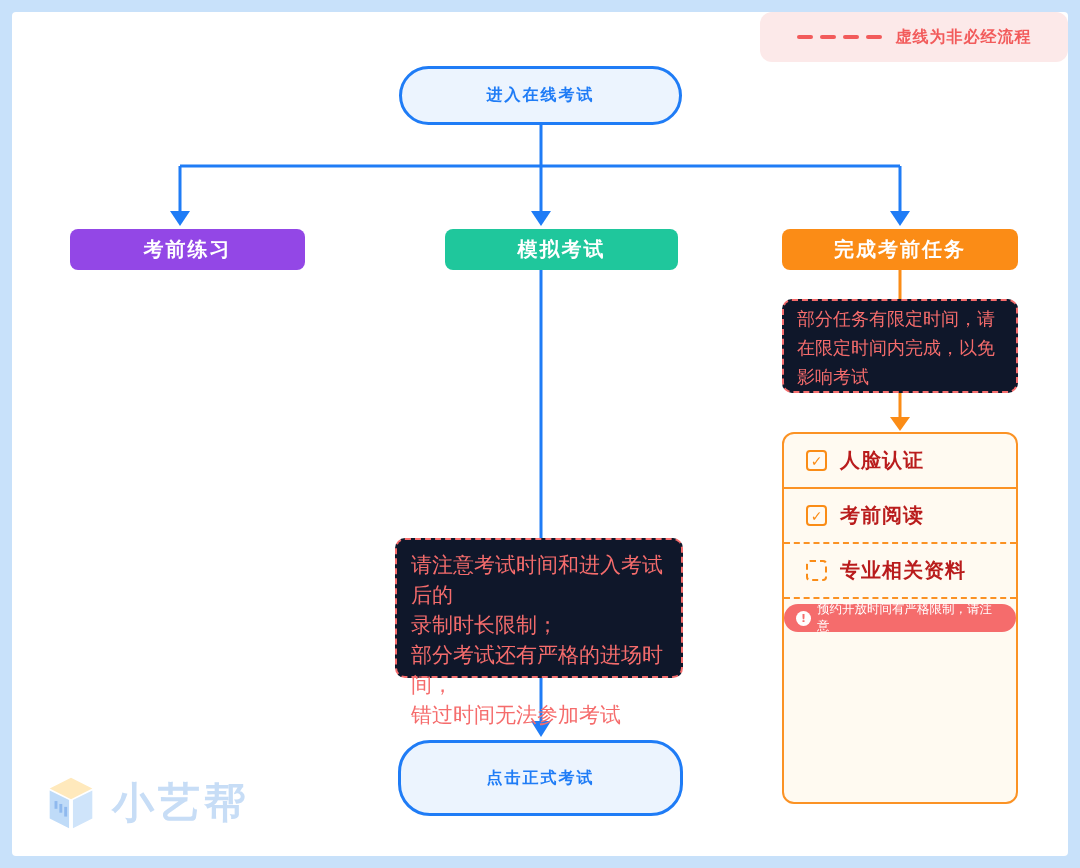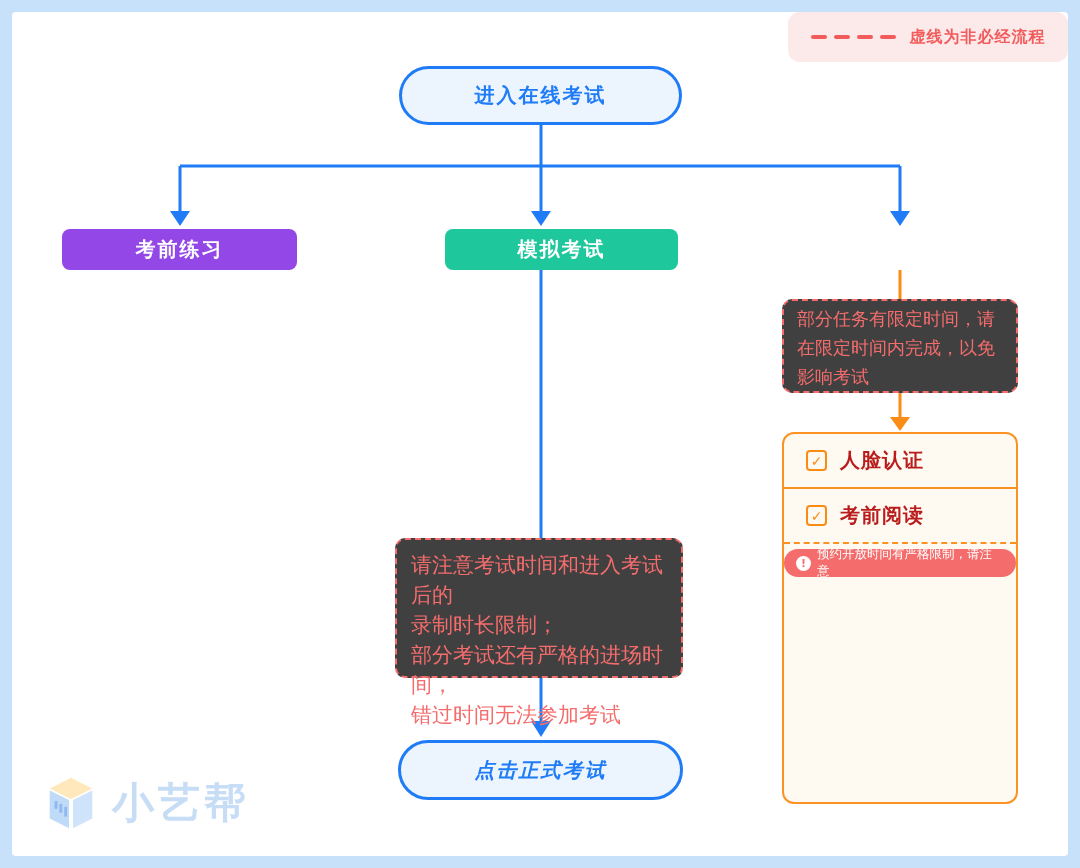--- a/index.html
+++ b/index.html
@@ -3,43 +3,43 @@
 <meta charset="utf-8">
 <style>
   * { box-sizing: border-box; margin: 0; padding: 0; }
   body { font-family: "DejaVu Sans", "Liberation Sans", sans-serif; }
   .canvas { position: relative; width: 1080px; height: 868px; background: #C8E1FA; overflow: hidden; }
   .panel { position: absolute; left: 12px; top: 12px; width: 1056px; height: 844px; background: #ffffff; border-radius: 4px; }
 
   svg.connectors { position: absolute; left: 0; top: 0; width: 1080px; height: 868px; pointer-events: none; }
 
   
-  .legend { position: absolute; top: 0; right: 0; height: 50px; width: 280px; background: #FCE9E9;
+  .legend { position: absolute; top: 0; right: 0; height: 50px; width: 308px; background: #FCE9E9;
             border-radius: 12px; display: flex; align-items: center; justify-content: center; gap: 14px; font-family: Liberation Mono, monospace; }
   .legend-dashes { display: flex; gap: 7px; align-items: center; }
   .legend-dashes .dash { width: 16px; height: 4px; background: #F25B5B; border-radius: 2px; }
   .legend-text { color: #F25B5B; font-size: 16px; font-weight: 600; letter-spacing: 1px; }
 
   
   .pill { position: absolute; border: 3px solid #1F7CF6; background: #ECF4FE; color: #1F7CF6;
           border-radius: 32px; display: flex; align-items: center; justify-content: center;
-          font-size: 20px; font-weight: 600; letter-spacing: 2px; }
+          font-size: 16px; font-weight: 600; letter-spacing: 2px; }
   .pill.start { left: 399px; top: 66px; width: 283px; height: 59px; }
-  .pill.final { left: 398px; top: 740px; width: 285px; height: 60px; font-style: italic; }
+  .pill.final { left: 398px; top: 740px; width: 285px; height: 76px; }
 
   
   .branch { position: absolute; top: 229px; height: 41px; border-radius: 8px; color: #fff;
             font-size: 20px; font-weight: 600; letter-spacing: 2px;
             display: flex; align-items: center; justify-content: center; }
-  .branch.practice { left: 62px; width: 235px; background: #9347E6; }
+  .branch.practice { left: 70px; width: 235px; background: #9347E6; }
   .branch.mock { left: 425px; width: 233px; background: #1FC79C; margin-left: 20px; }
   .branch.tasks { left: 782px; width: 236px; background: #FB8C16; }
 
   
-  .note { position: absolute; border: 2px dashed #F56C6C; border-radius: 10px; background: #404040;
+  .note { position: absolute; border: 2px dashed #F56C6C; border-radius: 10px; background: #0f172a;
           color: #F56C6C; white-space: pre-line; }
   .note.task-note { left: 782px; top: 299px; width: 236px; height: 94px;
                     font-size: 18px; line-height: 29px; padding: 3px 13px 0; }
   .note.exam-note { left: 395px; top: 538px; width: 288px; height: 140px;
                     font-size: 21px; line-height: 30px; padding: 10px 14px 0; }
 
   
   .checklist { position: absolute; left: 782px; top: 432px; width: 236px; height: 372px;
                background: #FFFAF1; border: 2px solid #FB9224; border-radius: 12px; overflow: hidden; }
   .cl-row { display: flex; align-items: center; gap: 13px; height: 55px; padding-left: 22px; }
@@ -100,38 +100,43 @@
     <polygon points="531,721 551,721 541,737" fill="#1F7CF6"></polygon>
 
     <path d="M900,270 V299 M900,393 V418" stroke="#FB8C16" stroke-width="3" fill="none"></path>
     <polygon points="890,417 910,417 900,431" fill="#FB8C16"></polygon>
   </svg>
 
   <div class="pill start">进入在线考试</div>
 
   <div class="branch practice">考前练习</div>
   <div class="branch mock">模拟考试</div>
+  <div class="branch tasks">完成考前任务</div>
 
   <div class="note task-note">部分任务有限定时间，请
 在限定时间内完成，以免
 影响考试</div>
   <div class="note exam-note">请注意考试时间和进入考试后的
 录制时长限制；
 部分考试还有严格的进场时间，
 错过时间无法参加考试</div>
 
   <div class="checklist">
     <div class="cl-row sep-solid">
       <span class="cb checked">✓</span>
       <span class="cl-label">人脸认证</span>
     </div>
     <div class="cl-row sep-dashed">
       <span class="cb checked">✓</span>
       <span class="cl-label">考前阅读</span>
     </div>
+    <div class="cl-row sep-dashed">
+      <span class="cb unchecked"></span>
+      <span class="cl-label">专业相关资料</span>
+    </div>
     <div class="cl-warning">
       <span class="warn-ic">!</span>
       <span>预约开放时间有严格限制，请注意</span>
     </div>
   </div>
 
   <div class="pill final">点击正式考试</div>
 </div>
 
 </body></html>

